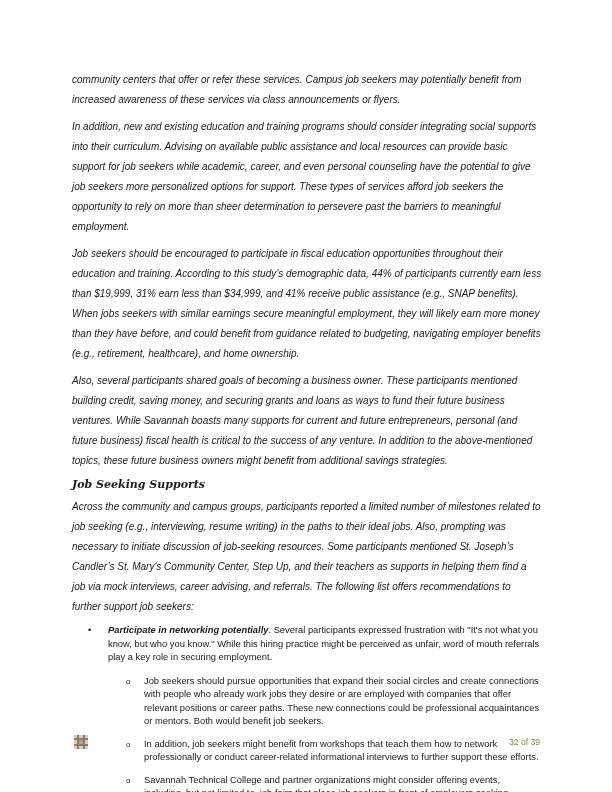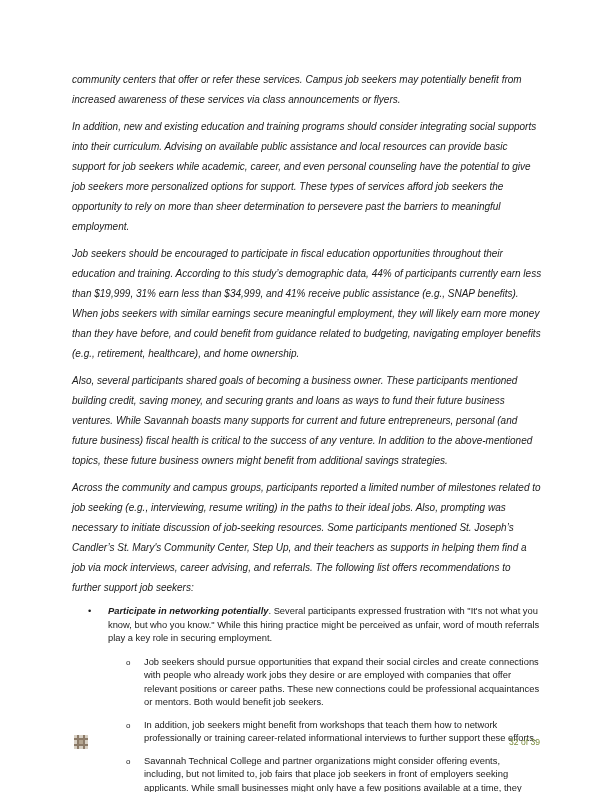--- a/index.html
+++ b/index.html
@@ -24,34 +24,35 @@
 </style>
 </head>
 <body>
 
 <div class="page">
   <p>community centers that offer or refer these services. Campus job seekers may potentially benefit from increased awareness of these services via class announcements or flyers.</p>
   <p>In addition, new and existing education and training programs should consider integrating social supports into their curriculum. Advising on available public assistance and local resources can provide basic support for job seekers while academic, career, and even personal counseling have the potential to give job seekers more personalized options for support. These types of services afford job seekers the opportunity to rely on more than sheer determination to persevere past the barriers to meaningful employment.</p>
   <p>Job seekers should be encouraged to participate in fiscal education opportunities throughout their education and training. According to this study’s demographic data, 44% of participants currently earn less than $19,999, 31% earn less than $34,999, and 41% receive public assistance (e.g., SNAP benefits). When jobs seekers with similar earnings secure meaningful employment, they will likely earn more money than they have before, and could benefit from guidance related to budgeting, navigating employer benefits (e.g., retirement, healthcare), and home ownership.</p>
   <p>Also, several participants shared goals of becoming a business owner. These participants mentioned building credit, saving money, and securing grants and loans as ways to fund their future business ventures. While Savannah boasts many supports for current and future entrepreneurs, personal (and future business) fiscal health is critical to the success of any venture. In addition to the above-mentioned topics, these future business owners might benefit from additional savings strategies.</p>
 
+  <h3>Job Seeking Supports</h3>
   <p>Across the community and campus groups, participants reported a limited number of milestones related to job seeking (e.g., interviewing, resume writing) in the paths to their ideal jobs. Also, prompting was necessary to initiate discussion of job-seeking resources. Some participants mentioned St. Joseph’s Candler’s St. Mary's Community Center, Step Up, and their teachers as supports in helping them find a job via mock interviews, career advising, and referrals. The following list offers recommendations to further support job seekers:</p>
 
   <ul class="l1">
     <li>
       <span class="bullet">•</span>
       <span class="lead">Participate in networking potentially</span><span>. Several participants expressed frustration with "It's not what you know, but who you know." While this hiring practice might be perceived as unfair, word of mouth referrals play a key role in securing employment.</span>
       <ul class="l2">
         <li>
           <span class="bullet">o</span>
           <span>Job seekers should pursue opportunities that expand their social circles and create connections with people who already work jobs they desire or are employed with companies that offer relevant positions or career paths. These new connections could be professional acquaintances or mentors. Both would benefit job seekers.</span>
         </li>
         <li>
           <span class="bullet">o</span>
-          <span>In addition, job seekers might benefit from workshops that teach them how to network professionally or training career-related informational interviews to further support these efforts.</span>
+          <span>In addition, job seekers might benefit from workshops that teach them how to network professionally or conduct career-related informational interviews to further support these efforts.</span>
         </li>
         <li>
           <span class="bullet">o</span>
           <span>Savannah Technical College and partner organizations might consider offering events, including, but not limited to, job fairs that place job seekers in front of employers seeking applicants. While small businesses might only have a few positions available at a time, they should still be invited to meet with job seekers. These "family-like" work environments might be a better fit for many job seekers’ professional and personal goals.</span>
         </li>
       </ul>
     </li>
   </ul>
 </div>
 

